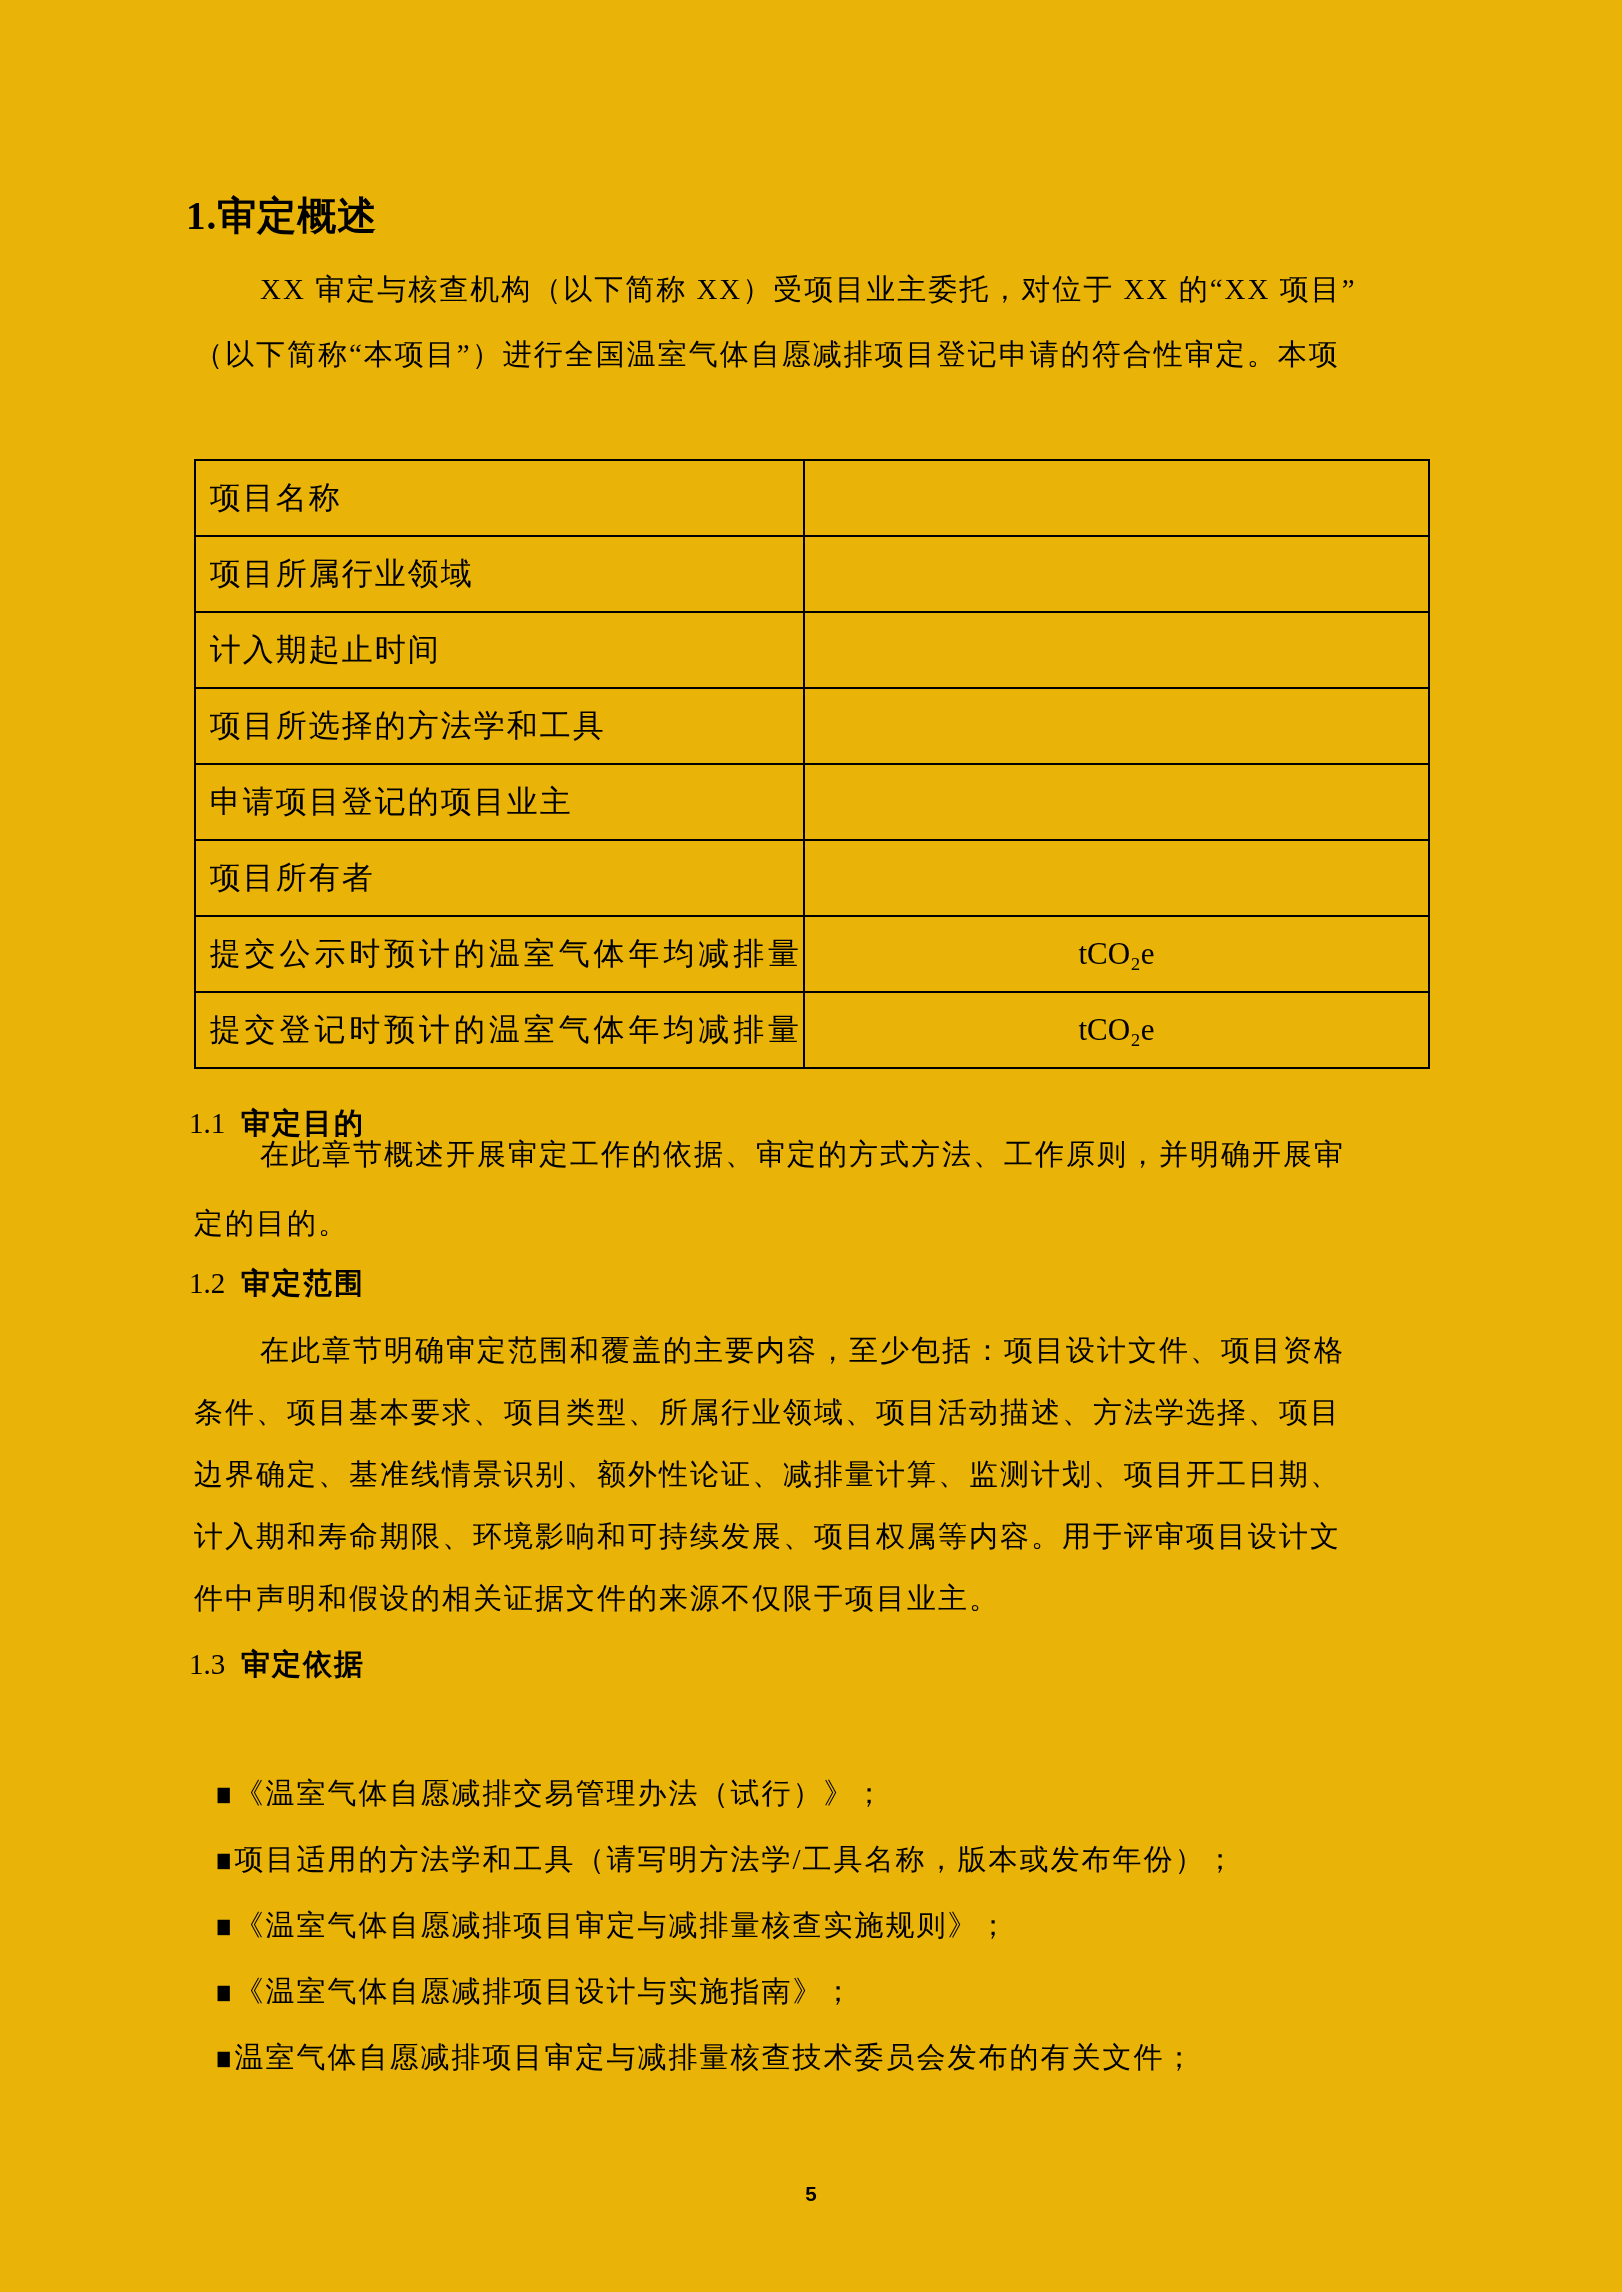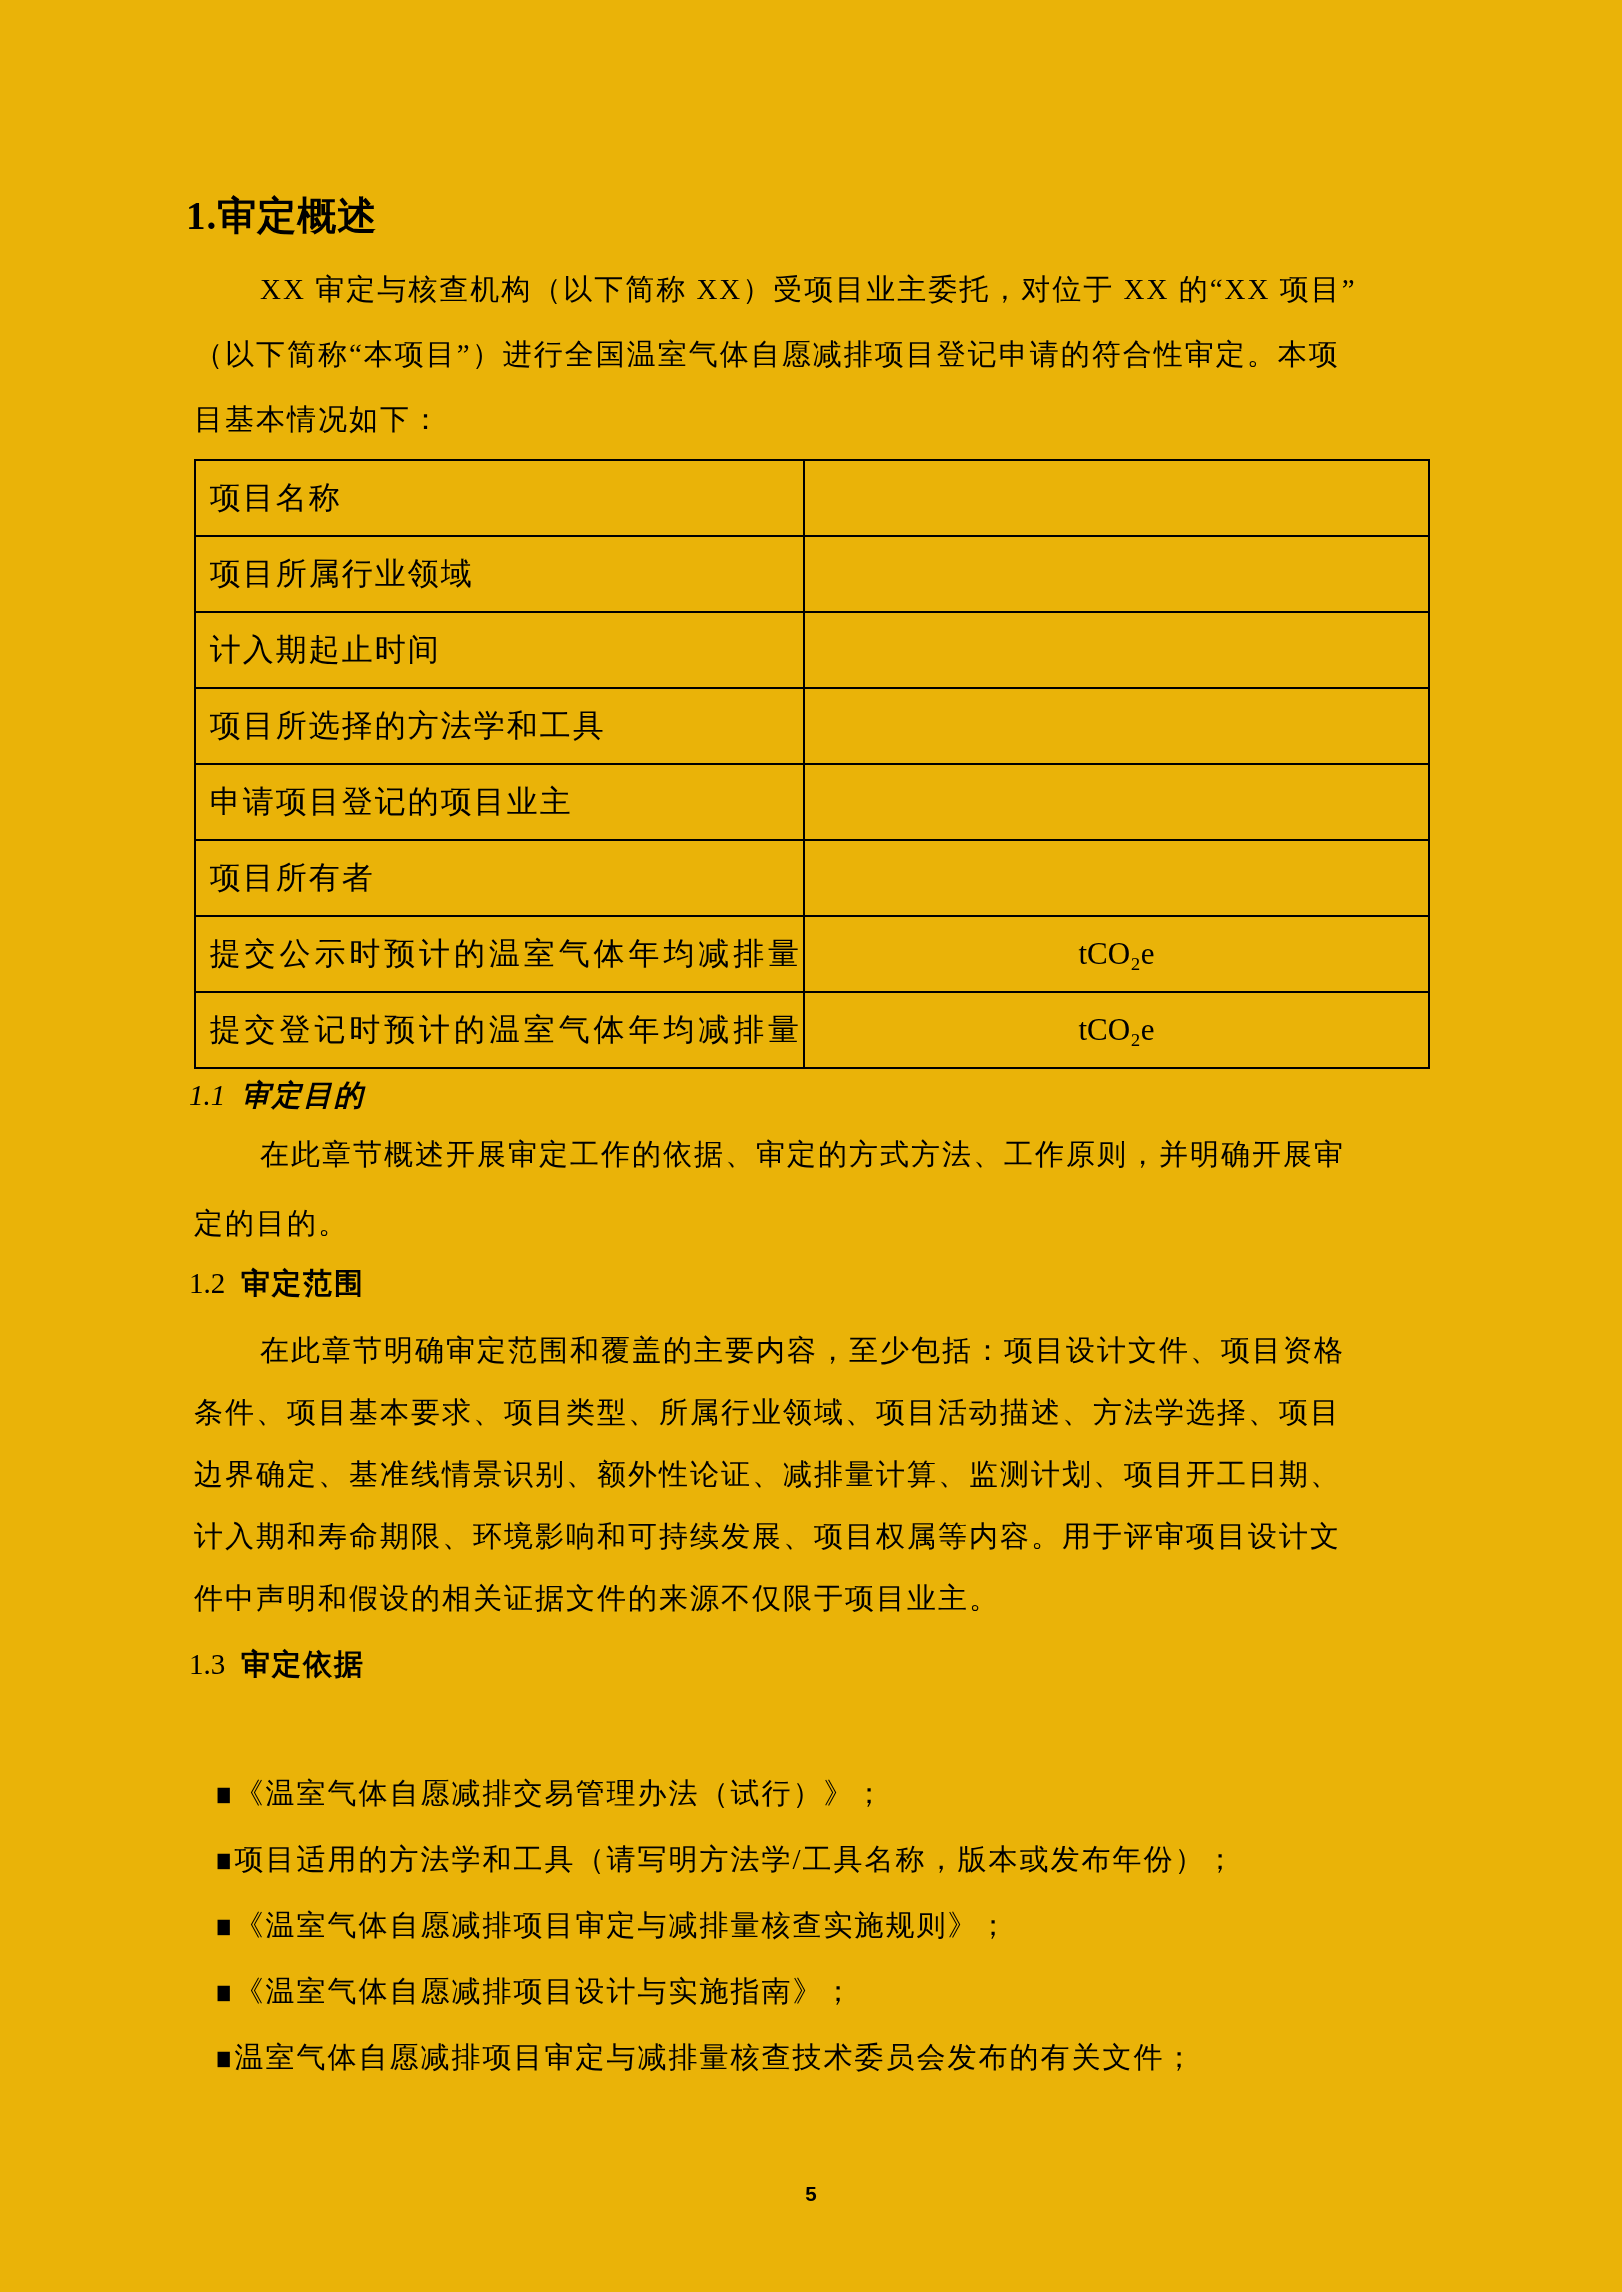--- a/index.html
+++ b/index.html
@@ -56,21 +56,21 @@
   }
   .sec-heading .num{
     font-family:"Liberation Serif","DejaVu Serif",serif;
     font-weight:normal;
     margin-right:15.7px;
   }
   .sec-heading .htxt{
     font-family:"Liberation Sans","DejaVu Sans",sans-serif;
     font-weight:bold;letter-spacing:2px;
   }
-  .h11{top:1076px;font-style:italic;}
+  .h11{top:1104px;}
   .h12{top:1264px;}
   .h13{top:1645px;}
   .p11{top:1120px;}
   .p11 .line{line-height:69px;}
   .p12{top:1319px;}
   .p12 .line{line-height:62px;}
   .p13{top:1694px;}
   .p13 .line{line-height:62px;}
   
   .bullets{
@@ -97,21 +97,20 @@
 </head>
 <body>
 
 <div class="page">
 
   <div class="doc-title">1.审定概述</div>
 
   <div class="para intro">
     <span class="line indent">XX 审定与核查机构（以下简称 XX）受项目业主委托，对位于 XX 的“XX 项目”</span>
     <span class="line">（以下简称“本项目”）进行全国温室气体自愿减排项目登记申请的符合性审定。本项</span>
-    <span class="line">目基本情况如下：</span>
   </div>
 
   <table class="info-table">
     <colgroup>
         <col class="col-label">
         <col class="col-value">
       </colgroup>
     <tbody>
       <tr>
         <td>项目名称</td>

